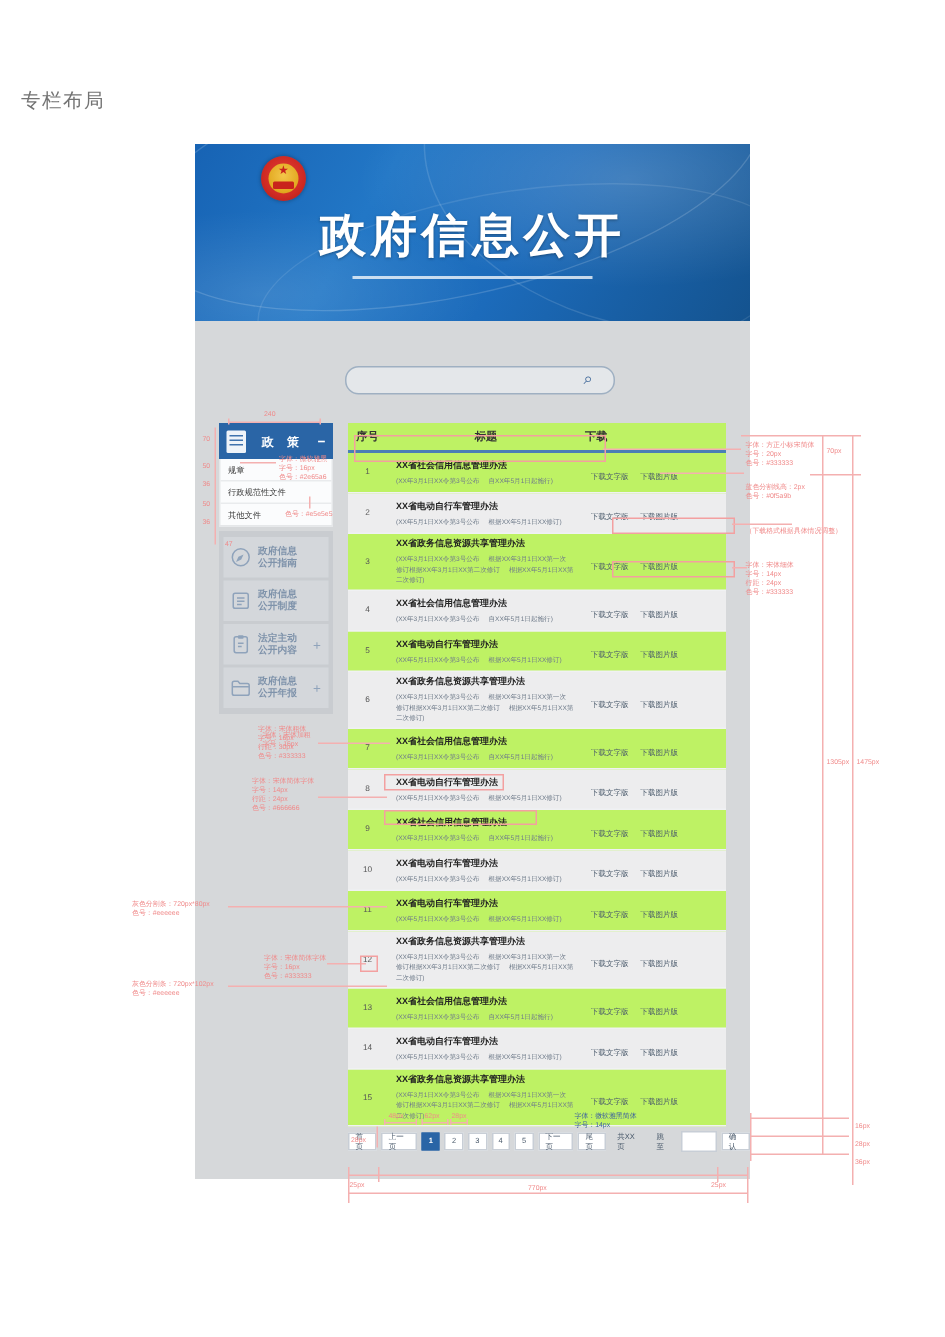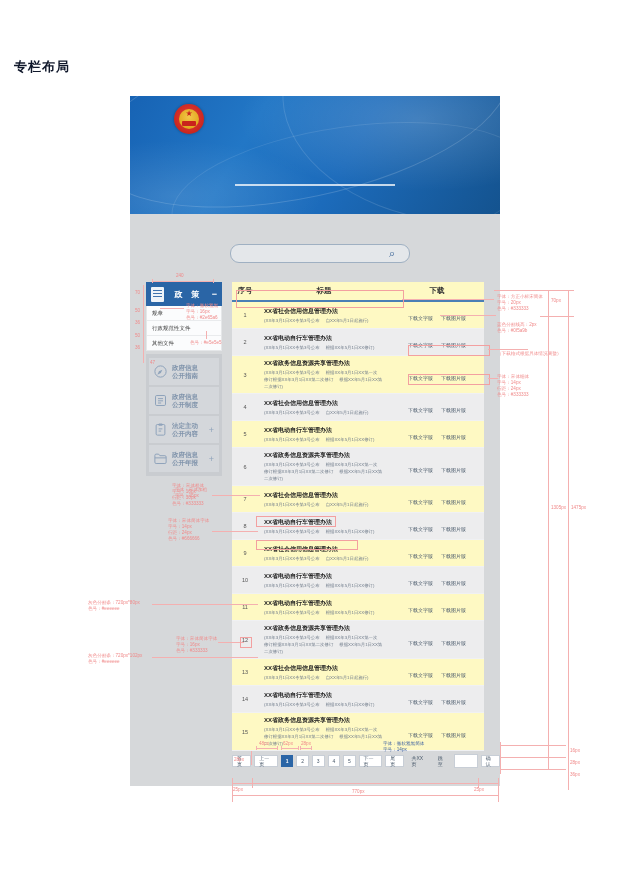--- a/index.html
+++ b/index.html
@@ -3,21 +3,21 @@
 <meta charset="utf-8">
 <style>
   html,body{margin:0;padding:0;}
   body{
     width:630px;height:891px;background:#ffffff;
     font-family:"Liberation Sans","DejaVu Sans",sans-serif;
     overflow:hidden;position:relative;
   }
   .page-title{
     position:absolute;left:14px;top:58px;
-    font-size:13px;font-weight:bold;color:#0f172a;
+    font-size:13px;font-weight:normal;color:#737373;
     letter-spacing:1px;
   }
 
   
   .banner{
     position:absolute;left:130px;top:96px;width:370px;height:118px;
     background:
       radial-gradient(ellipse 300px 120px at 78% 20%, rgba(255,255,255,.18), rgba(255,255,255,0) 60%),
       radial-gradient(ellipse 240px 90px at 12% 85%, rgba(255,255,255,.12), rgba(255,255,255,0) 62%),
       linear-gradient(120deg,#1763b4 0%,#2277c6 32%,#1c6bbb 58%,#14538f 100%);
@@ -123,30 +123,30 @@
     font-size:6.5px;line-height:8px;color:#7f93ab;font-weight:bold;
   }
   .nav-plus{
     position:absolute;right:5px;top:50%;transform:translateY(-50%);
     font-size:9px;color:#8fa3bb;
   }
 
   
   .table{
     position:absolute;left:102px;top:68px;width:252px;
-    background:#fef9c3;
+    background:#bef264;
   }
   .thead{
     display:flex;align-items:center;height:18px;
     border-bottom:2px solid #4a7fb5;
     font-size:7.5px;font-weight:bold;color:#333333;
   }
   .c-no{width:26px;text-align:center;flex:0 0 auto;}
   .c-title{flex:1 1 auto;text-align:center;}
-  .c-dl{width:94px;text-align:center;flex:0 0 auto;}
+  .c-dl{width:94px;flex:0 0 auto;}
   .trow{
     display:flex;align-items:center;min-height:26px;
     border-bottom:1px solid #f0f1f3;
   }
   .trow.alt{background:#ededee;}
   .trow .c-no{font-size:5.5px;color:#555;}
   .trow .c-title{text-align:left;padding:3px 4px 3px 6px;box-sizing:border-box;}
   .t-main{font-size:6px;font-weight:bold;color:#222;line-height:9px;}
   .t-sub{font-size:4.4px;color:#6f7b8a;line-height:7px;margin-top:1px;}
   .t-sub span{margin-right:6px;}
@@ -184,20 +184,21 @@
 
 <div class="page-title">专栏布局</div>
 
 <div class="banner">
   <div class="swoosh s1"></div>
   <div class="swoosh s2"></div>
   <div class="swoosh s3"></div>
   <div class="emblem">
     <div class="inner"></div>
   </div>
+  <div class="banner-title">政府信息公开</div>
   <div class="banner-rule"></div>
 </div>
 
 <div class="mock">
 
   <div class="search-wrap">
     <div class="search-box">
       <div class="search-icon">⌕</div>
     </div>
   </div>

